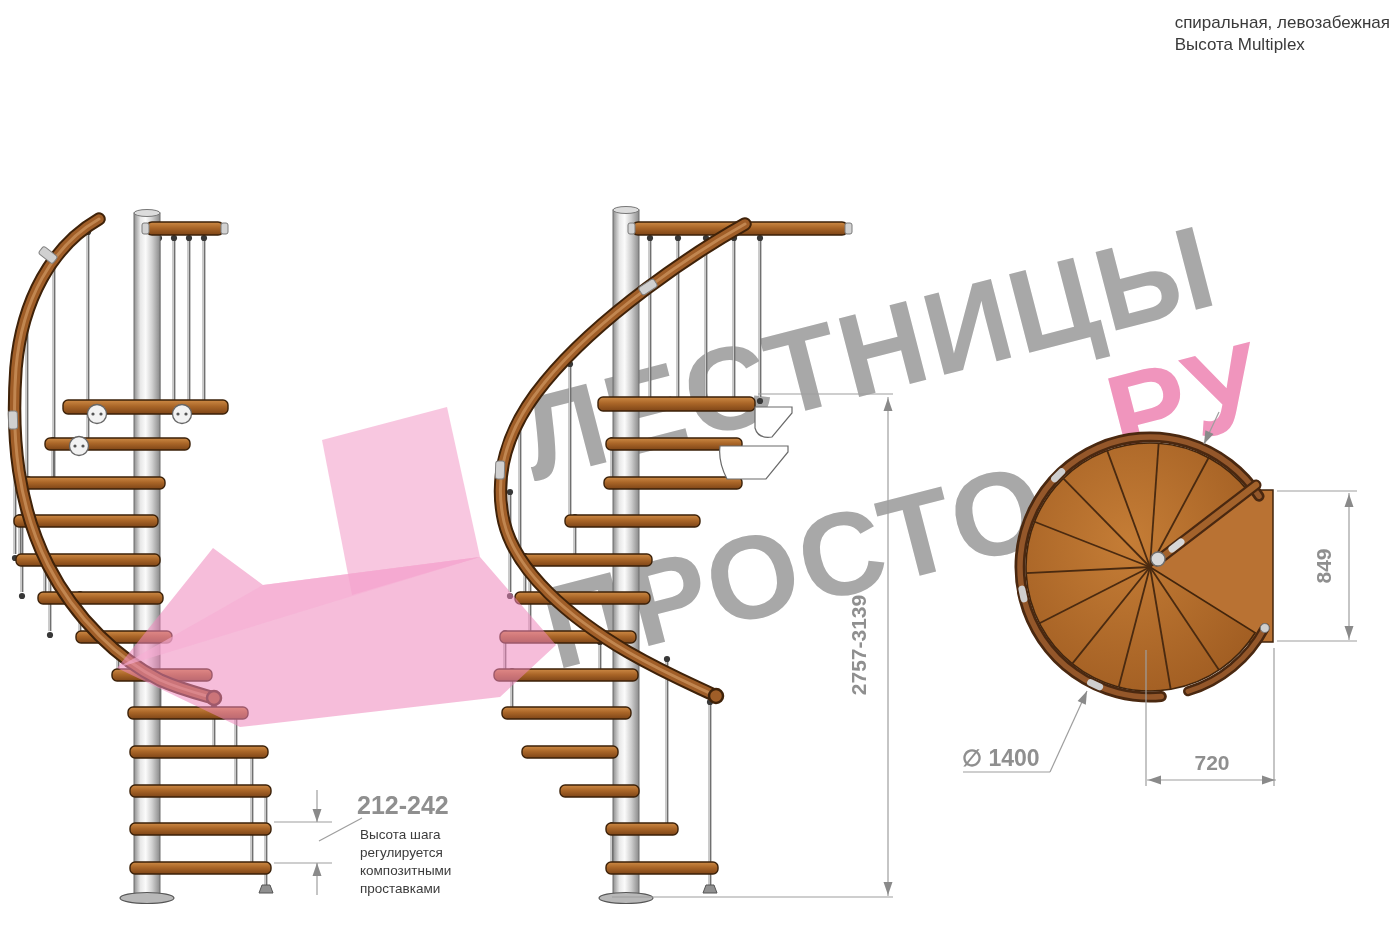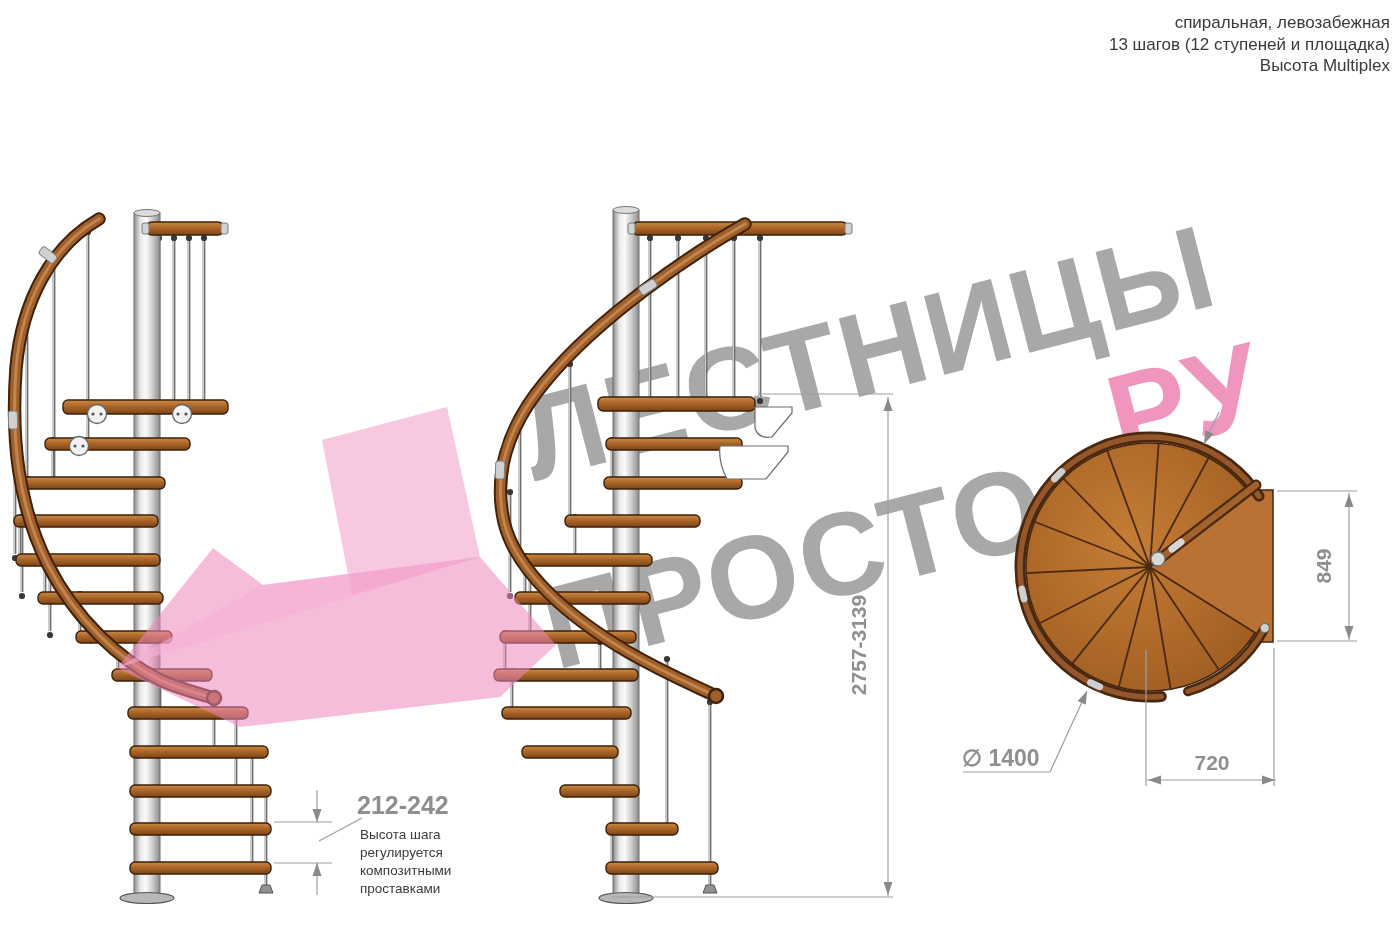--- a/index.html
+++ b/index.html
@@ -1,19 +1,19 @@
 <!DOCTYPE html>
 <html><head>
 <meta charset="utf-8">
 <style>
   html,body{margin:0;padding:0;background:#ffffff;}
   .stage{position:relative;width:1400px;height:936px;background:#fff;overflow:hidden;
          font-family:"Liberation Sans", sans-serif;}
   svg{position:absolute;left:0;top:0;}
-  .hdr{position:absolute;top:12px;right:10px;text-align:right;color:#3a3a3a;
+  .hdr{position:absolute;top:12px;right:10px;text-align:left;color:#3a3a3a;
        font-size:17px;line-height:21.5px;font-family:"Liberation Sans",sans-serif;}
   .wm{font-family:"Liberation Sans",sans-serif;font-weight:bold;font-size:118px;
       fill:#a8a8a8;letter-spacing:3px;}
   .wm-pink{fill:#f095bd;}
   .dimnum{font-family:"Liberation Sans",sans-serif;font-weight:bold;fill:#8f8f8f;}
   .notetxt{font-family:"Liberation Sans",sans-serif;fill:#3b3b3b;font-size:13.5px;}
 </style>
 </head>
 <body>
 
@@ -339,17 +339,16 @@
     <text class="dimnum" font-size="25" x="357" y="814">212-242</text>
     <text class="notetxt" x="360" y="839">Высота шага</text>
     <text class="notetxt" x="360" y="857">регулируется</text>
     <text class="notetxt" x="360" y="875">композитными</text>
     <text class="notetxt" x="360" y="893">проставками</text>
   </g>
 </svg>
 
 <div class="hdr">
   <div>спиральная, левозабежная</div>
-  <div>13 шагов (12 ступеней и площадка)</div>
   <div>Высота Multiplex</div>
 </div>
 
 </div>
 
 </body></html>

